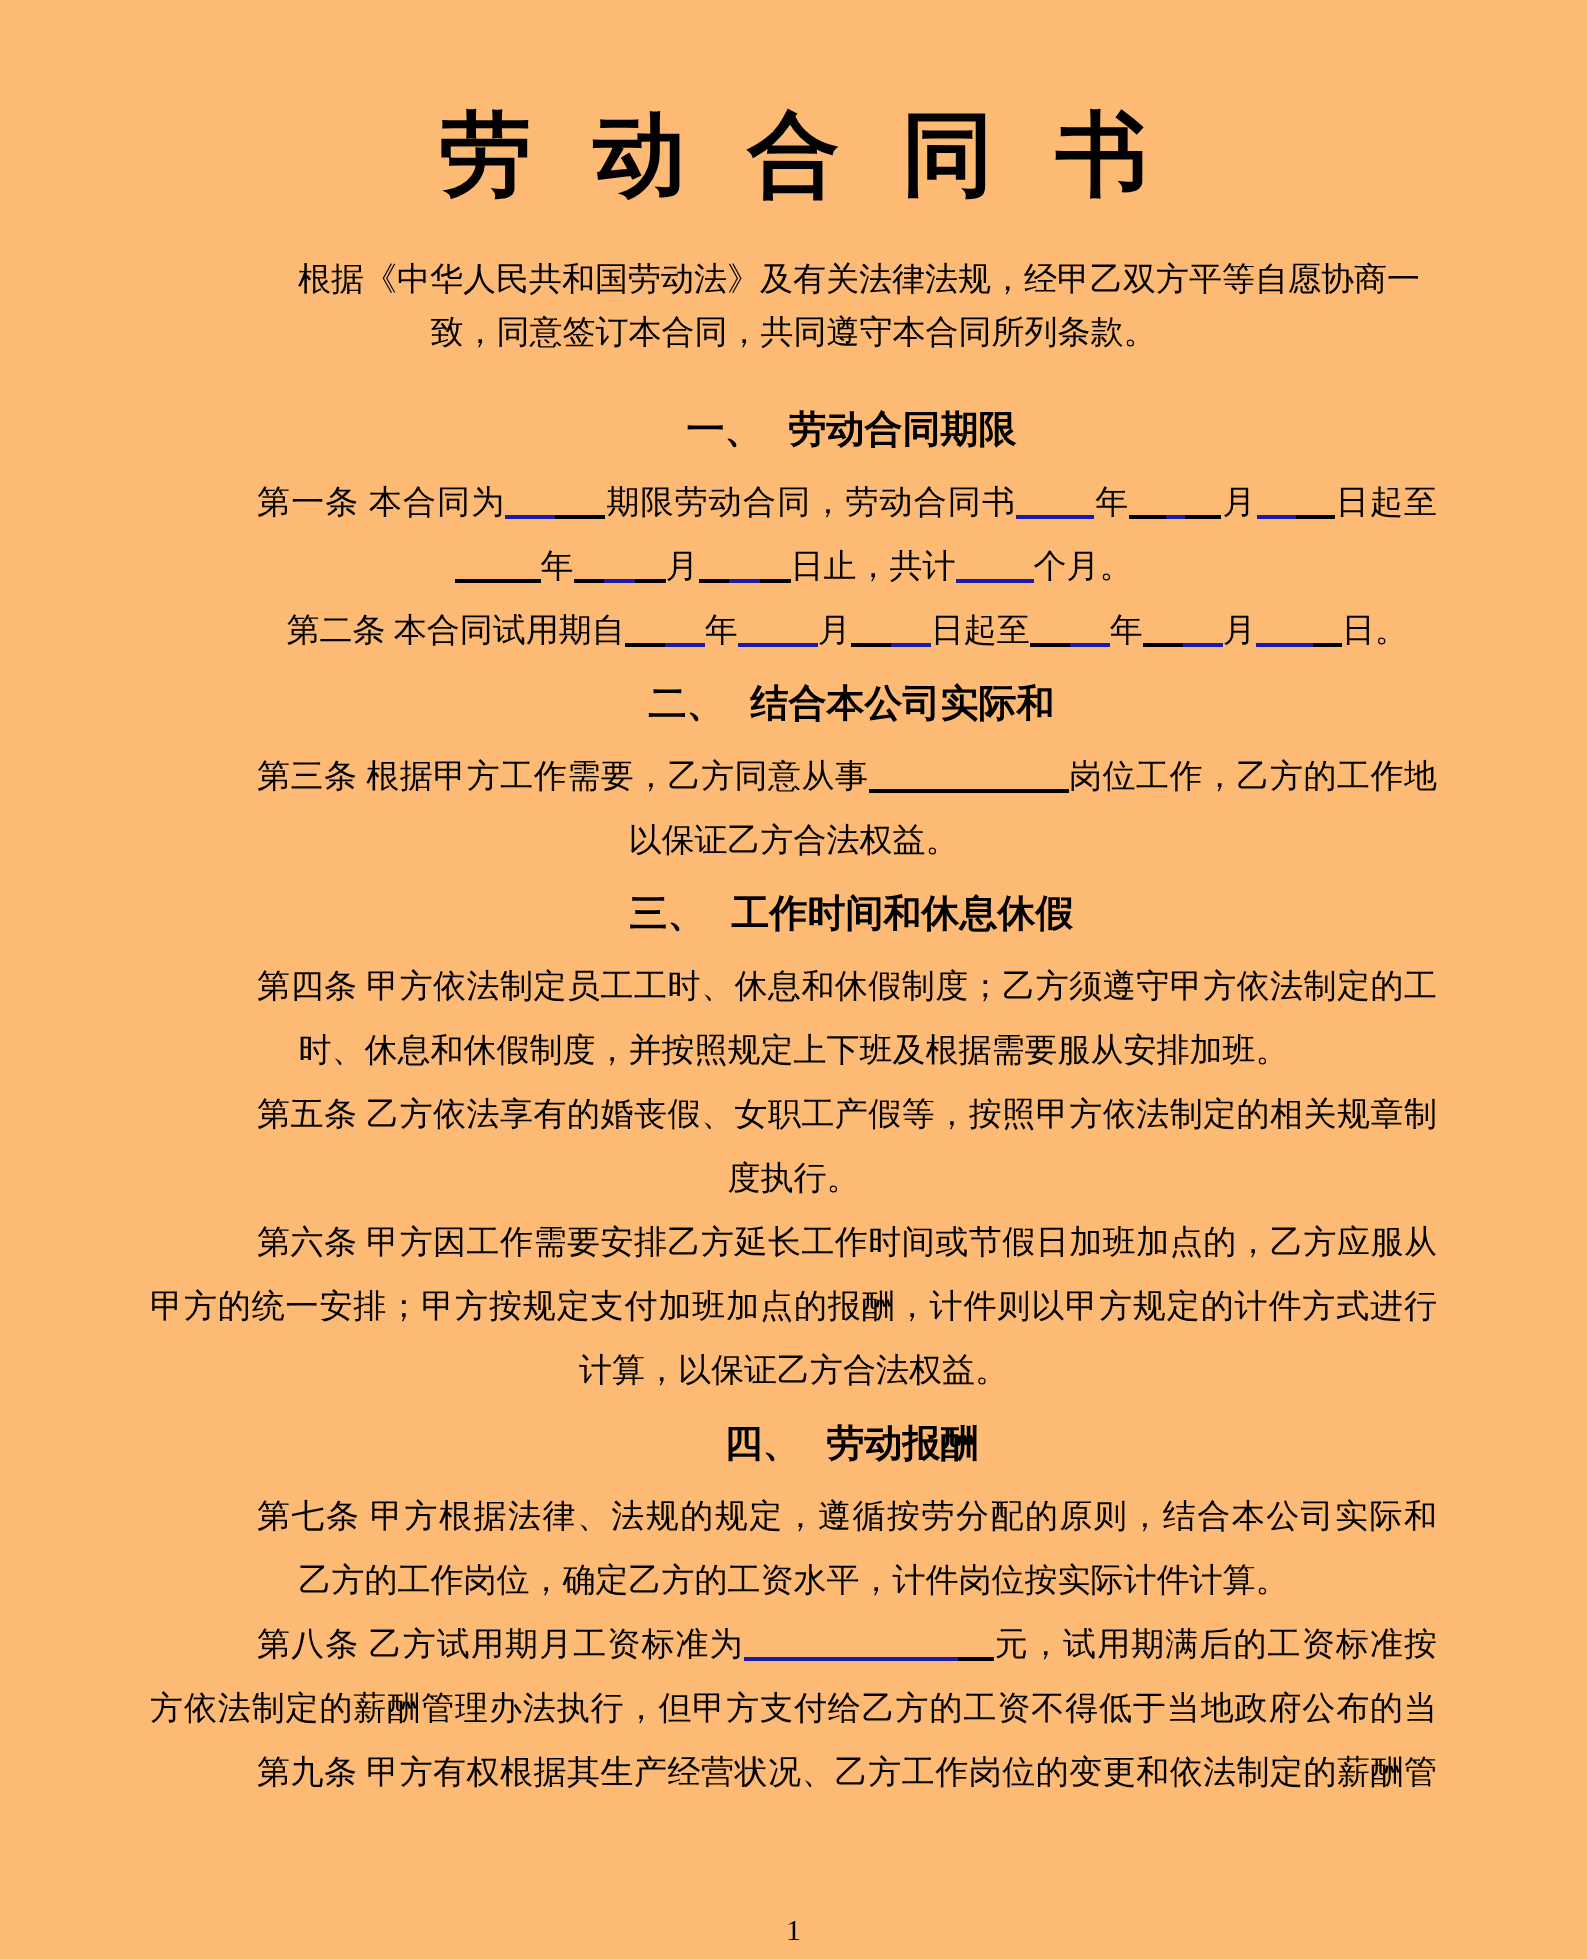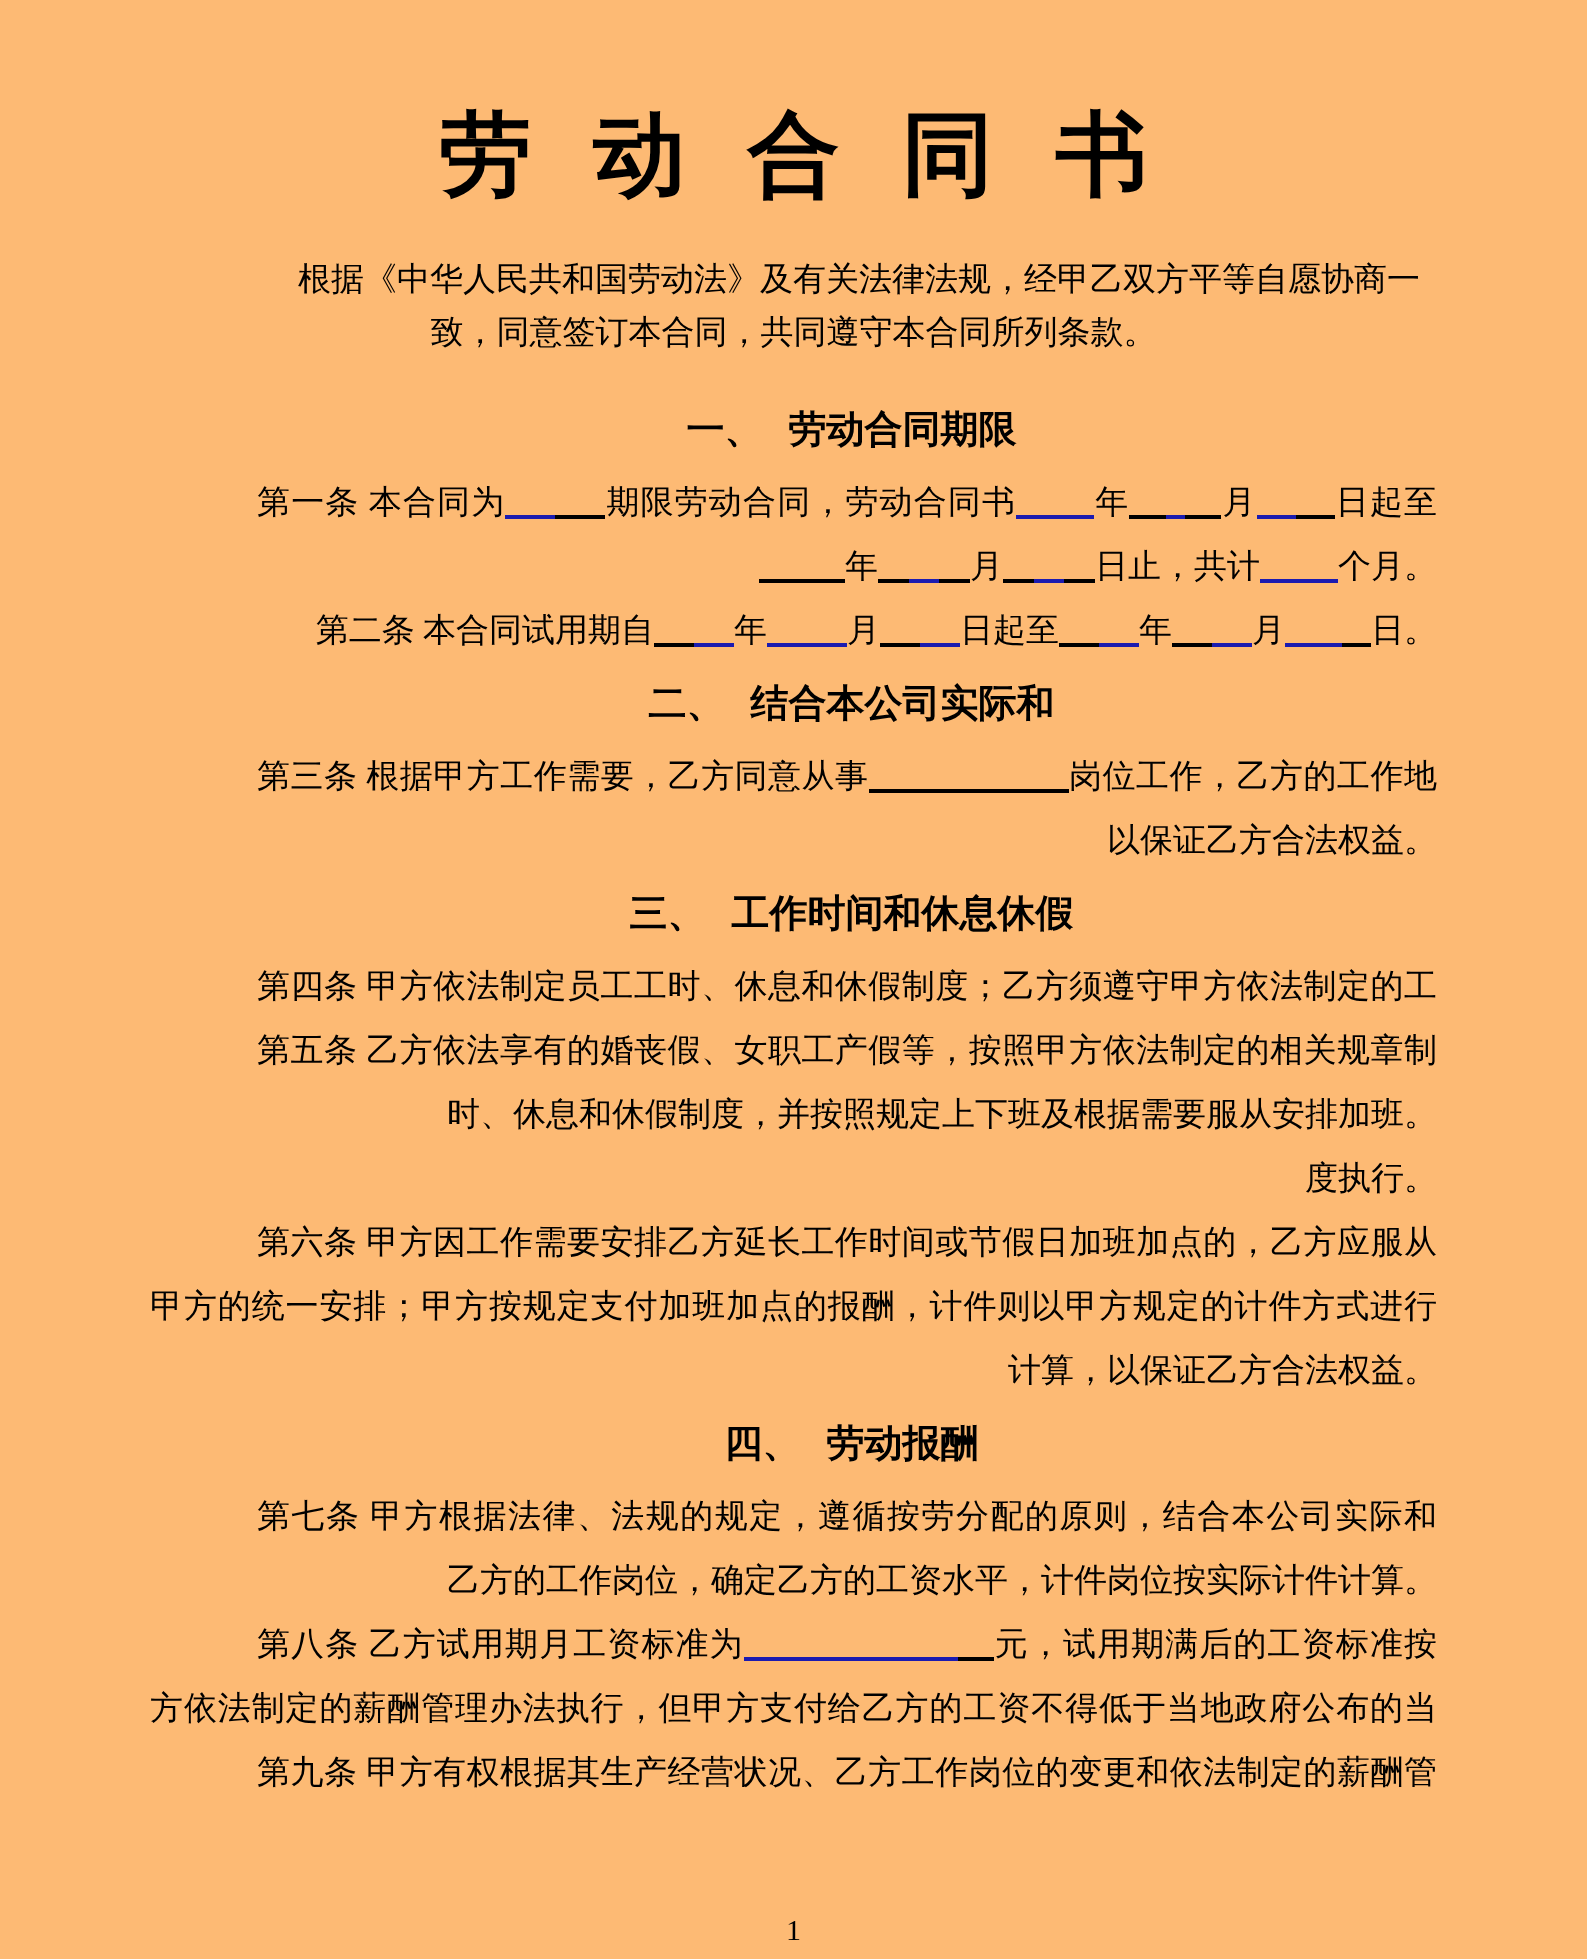--- a/index.html
+++ b/index.html
@@ -48,21 +48,21 @@
     padding-left: 116px;
     white-space: nowrap;
     text-align: center;
   }
   .h-num { margin-right: 26px; }
   .line {
     font-size: 33px;
     line-height: 64px;
     height: 64px;
     overflow: hidden;
-    text-align: right;
+    text-align: center;
   }
   .line.indent { text-indent: 107px; }
   .line.fill {
     text-align: justify;
     text-align-last: justify;
   }
   .blank {
     display: inline-flex;
     height: 4px;
     vertical-align: -6px;
@@ -137,22 +137,22 @@
           <i style="flex-grow: 2; background: rgb(27, 27, 176);"></i>
           <i style="flex-grow: 1; background: rgb(0, 0, 0);"></i>
         </span><span>日。</span></div>
       <div class="h"><span class="h-num">二、</span><span class="h-text">结合本公司实际和</span></div>
       <div class="line indent fill"><span>第三条 根据甲方工作需要，乙方同意从事</span><span class="blank" style="width: 200px;">
           <i style="flex-grow: 1; background: rgb(0, 0, 0);"></i>
         </span><span>岗位工作，乙方的工作地</span></div>
       <div class="line"><span>以保证乙方合法权益。</span></div>
       <div class="h"><span class="h-num">三、</span><span class="h-text">工作时间和休息休假</span></div>
       <div class="line indent fill"><span>第四条 甲方依法制定员工工时、休息和休假制度；乙方须遵守甲方依法制定的工</span></div>
+      <div class="line"><span>时、休息和休假制度，并按照规定上下班及根据需要服从安排加班。</span></div>
       <div class="line indent fill"><span>第五条 乙方依法享有的婚丧假、女职工产假等，按照甲方依法制定的相关规章制</span></div>
-      <div class="line"><span>时、休息和休假制度，并按照规定上下班及根据需要服从安排加班。</span></div>
       <div class="line"><span>度执行。</span></div>
       <div class="line indent fill"><span>第六条 甲方因工作需要安排乙方延长工作时间或节假日加班加点的，乙方应服从</span></div>
       <div class="line fill"><span>甲方的统一安排；甲方按规定支付加班加点的报酬，计件则以甲方规定的计件方式进行</span></div>
       <div class="line"><span>计算，以保证乙方合法权益。</span></div>
       <div class="h"><span class="h-num">四、</span><span class="h-text">劳动报酬</span></div>
       <div class="line indent fill"><span>第七条 甲方根据法律、法规的规定，遵循按劳分配的原则，结合本公司实际和</span></div>
       <div class="line"><span>乙方的工作岗位，确定乙方的工资水平，计件岗位按实际计件计算。</span></div>
       <div class="line indent fill"><span>第八条 乙方试用期月工资标准为</span><span class="blank" style="width: 250px;">
           <i style="flex-grow: 6; background: rgb(27, 27, 176);"></i>
           <i style="flex-grow: 1; background: rgb(0, 0, 0);"></i>

